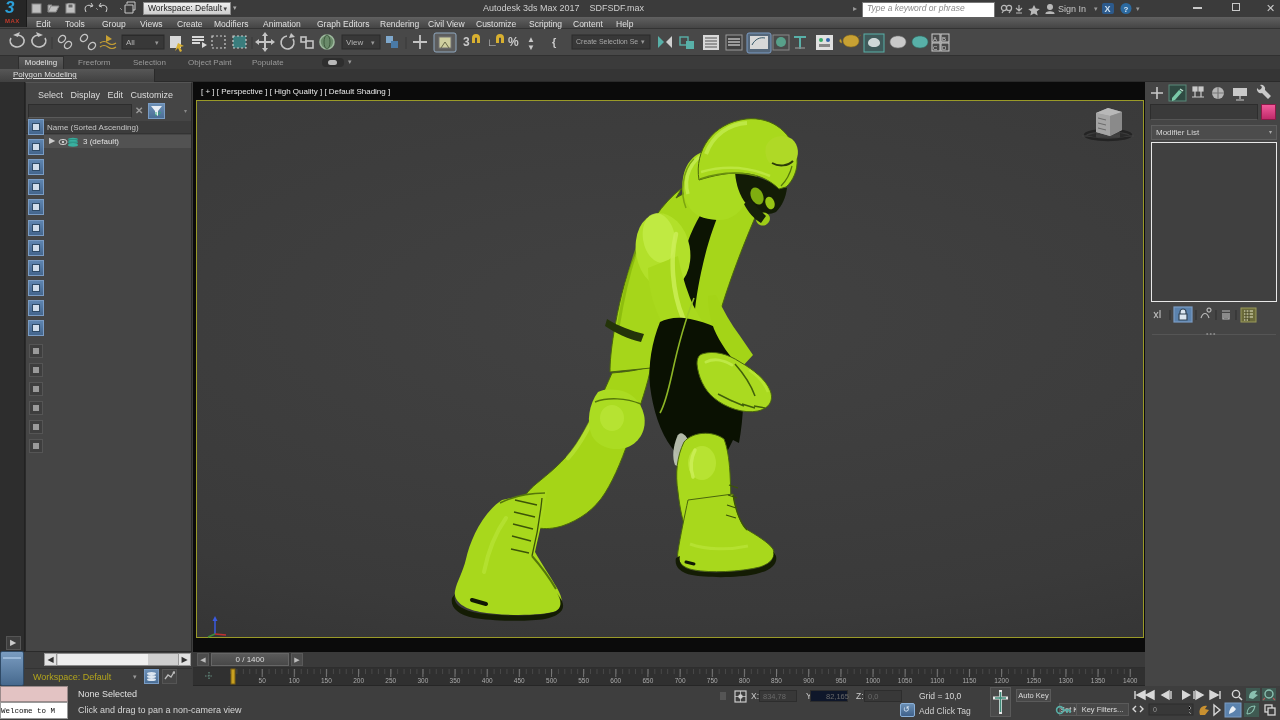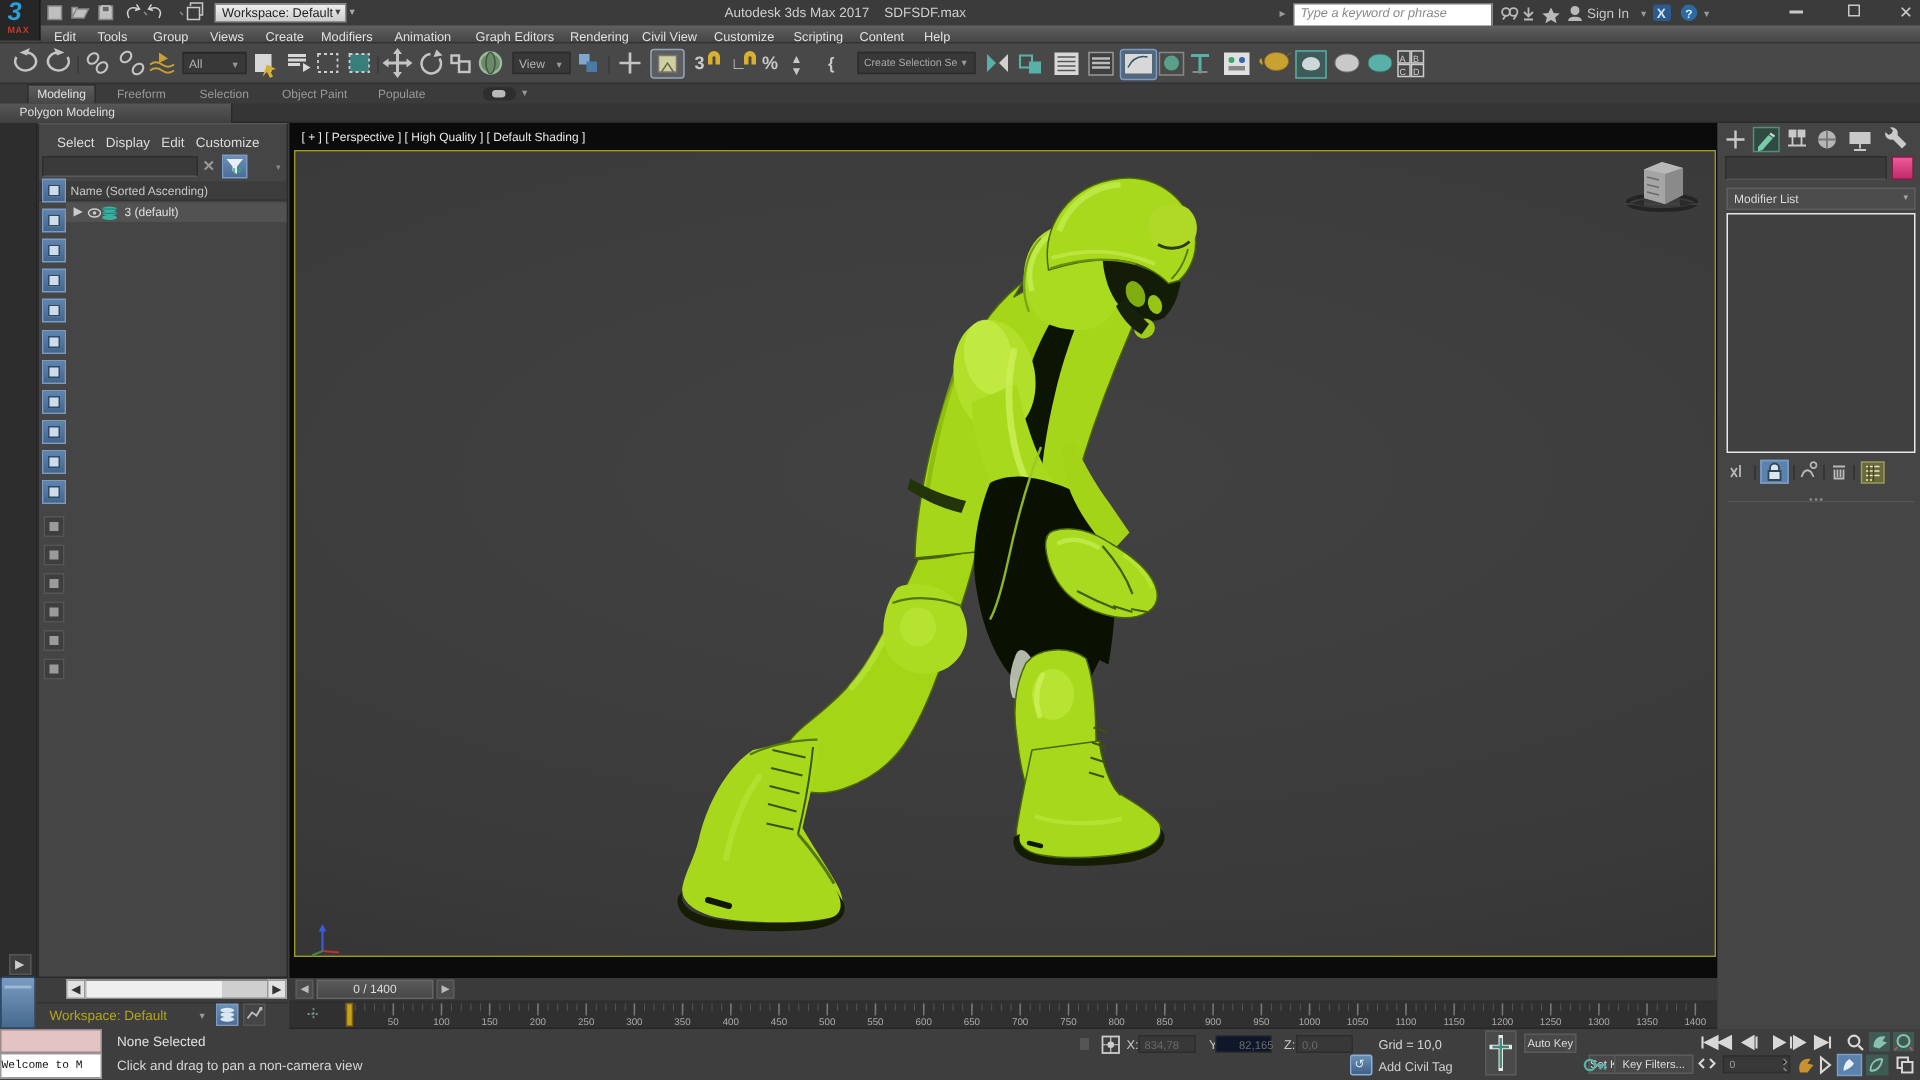--- a/index.html
+++ b/index.html
@@ -190,21 +190,21 @@
 <div class="abs" style="left:18px;top:56px;width:46px;height:13px;background:linear-gradient(#5c5c5c,#474747);border:1px solid #2e2e2e;border-bottom:none;color:#e0e0e0;font-size:8px;text-align:center;line-height:12px;">Modeling</div>
 <span class="abs" style="left:78px;top:58px;color:#9a9a9a;font-size:8px;">Freeform</span>
     <span class="abs" style="left:133px;top:58px;color:#9a9a9a;font-size:8px;">Selection</span>
     <span class="abs" style="left:188px;top:58px;color:#9a9a9a;font-size:8px;">Object&nbsp;Paint</span>
     <span class="abs" style="left:252px;top:58px;color:#9a9a9a;font-size:8px;">Populate</span>
 <div class="abs" style="left:322px;top:58px;width:22px;height:9px;background:#2e2e2e;border-radius:4px;"></div>
 <div class="abs" style="left:328px;top:59.5px;width:9px;height:5px;background:#b9b9b9;border-radius:3px;"></div>
 <div class="abs" style="left:348px;top:58px;color:#999;font-size:7px;">▾</div>
 
 <div class="abs" style="left:0;top:69px;width:1280px;height:13px;background:#353535;border-bottom:1px solid #2a2a2a;"></div>
-<div class="abs" style="left:0;top:69px;width:155px;height:13px;background:linear-gradient(#575757,#404040);border-right:1px solid #2a2a2a;color:#dedede;font-size:8px;line-height:12px;padding-left:13px;">Polygon Modeling</div>
+<div class="abs" style="left:0;top:69px;width:155px;height:13px;background:linear-gradient(#575757,#404040);border-right:1px solid #2a2a2a;color:#dedede;font-size:8px;line-height:12px;padding-left:13px;text-decoration:underline;">Polygon Modeling</div>
 
 <div class="abs" style="left:0;top:82px;width:25px;height:570px;background:#2d2d2d;border-right:1px solid #222;"></div>
 <div class="abs" style="left:6px;top:636px;width:15px;height:14px;background:#3e3e3e;border:1px solid #555;"></div>
 <div class="abs" style="left:10px;top:638px;color:#ccc;font-size:8px;">▶</div>
 <div class="abs" style="left:0px;top:651px;width:24px;height:35px;background:linear-gradient(#7a9cc0,#46698e);border:1px solid #2f4a66;border-radius:2px;"></div>
 <div class="abs" style="left:3px;top:657px;width:18px;height:2px;background:#9ab8d8;"></div>
 
 <div class="abs" style="left:25px;top:82px;width:167px;height:570px;background:#454545;border:1px solid #2a2a2a;border-top-color:#555;"></div>
 <div class="abs" style="left:38px;top:90px;color:#dcdcdc;font-size:9px;">Select&nbsp;&nbsp;&nbsp;Display&nbsp;&nbsp;&nbsp;Edit&nbsp;&nbsp;&nbsp;Customize</div>
 <div class="abs" style="left:28px;top:104px;width:104px;height:14px;background:#3a3a3a;border:1px solid #2d2d2d;border-bottom-color:#5a5a5a;"></div>
@@ -453,21 +453,21 @@
     </svg>
 <div class="abs" style="left:751px;top:691px;color:#ccc;font-size:8.5px;">X:</div>
 <div class="abs" style="left:759px;top:690px;width:38px;height:12px;background:#383838;border:1px solid #2d2d2d;color:#6a6a6a;font-size:7.5px;line-height:11px;padding-left:3px;">834,78</div>
 <div class="abs" style="left:806px;top:691px;color:#ccc;font-size:8.5px;">Y:</div>
 <div class="abs" style="left:810px;top:690px;width:38px;height:12px;background:#0f172a;border:1px solid #2d2d2d;color:#6a6a6a;font-size:7.5px;line-height:11px;padding-left:15px;">82,165</div>
 <div class="abs" style="left:856px;top:691px;color:#ccc;font-size:8.5px;">Z:</div>
 <div class="abs" style="left:864px;top:690px;width:38px;height:12px;background:#383838;border:1px solid #2d2d2d;color:#6a6a6a;font-size:7.5px;line-height:11px;padding-left:3px;">0,0</div>
 <div class="abs" style="left:919px;top:691px;color:#d8d8d8;font-size:8.5px;">Grid = 10,0</div>
 <div class="abs" style="left:900px;top:703px;width:15px;height:14px;background:linear-gradient(#6a8fb5,#3f618a);border:1px solid #8ab0d8;border-radius:2px;"></div>
 <div class="abs" style="left:903px;top:705px;color:#dce8f5;font-size:8px;">↺</div>
-<div class="abs" style="left:919px;top:706px;color:#d0d0d0;font-size:8.5px;">Add Civil Tag</div>
+<div class="abs" style="left:919px;top:706px;color:#d0d0d0;font-size:8.5px;">Add Click Tag</div>
 
 <div class="abs" style="left:990px;top:687px;width:21px;height:30px;background:#4a4a4a;border:1px solid #5a5a5a;"></div>
 <svg class="abs" style="left:991px;top:688px;" width="19" height="28" viewBox="0 0 19 28">
       <path d="M9.5 2 v24 M2 10 h15" stroke="#e8e8e8" stroke-width="3"></path>
       <path d="M9.5 4 v20 M4 10 h11" stroke="#3f8a78" stroke-width="1.6"></path>
     </svg>
 <div class="abs" style="left:1016px;top:689px;width:35px;height:13px;background:#484848;border:1px solid #5a5a5a;color:#ddd;font-size:7.5px;text-align:center;line-height:12px;">Auto Key</div>
 <div class="abs" style="left:1016px;top:703px;width:59px;height:13px;background:#484848;border:1px solid #5a5a5a;color:#ddd;font-size:7.5px;text-align:left;line-height:12px;margin-left:43px;">Set Key</div>
 <div class="abs" style="left:1053px;top:689px;width:76px;height:13px;background:#0f172a;border:1px solid #5a5a5a;color:#ddd;font-size:7.5px;line-height:12px;padding-left:22px;margin-top:44px;">Selected<span style="position:absolute;right:4px;color:#aaa;font-size:6px;">▾</span></div>
 <svg class="abs" style="left:1055px;top:704px;" width="18" height="13" viewBox="0 0 18 13">

